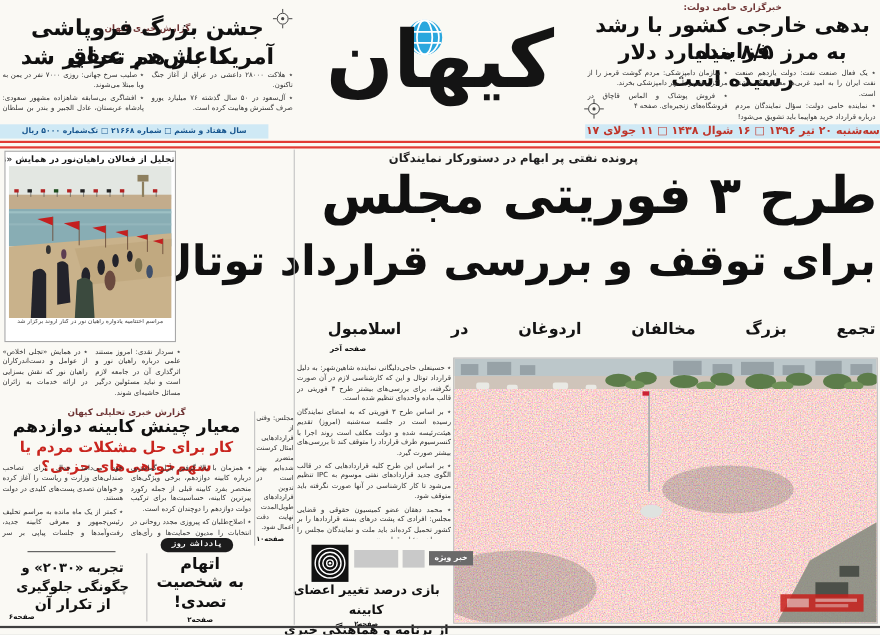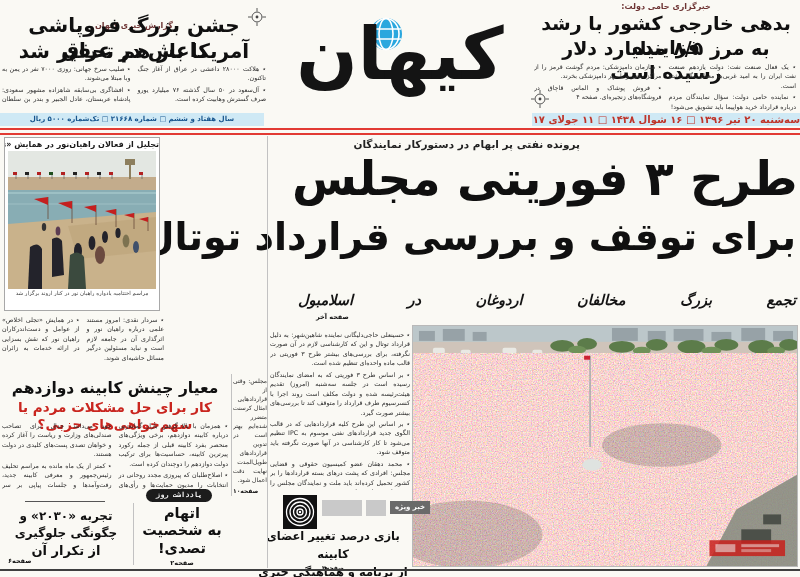--- a/index.html
+++ b/index.html
@@ -9,21 +9,21 @@
   .kicker{font-weight:bold;color:#6e3434;text-align:center;}
   .hl{font-weight:900;color:#101010;text-align:center;line-height:1.25;letter-spacing:-0.2px;}
   .tiny{font-size:6.3px;line-height:1.5;text-align:justify;color:#2d2d2d;}
   .tiny p{margin:0 0 2px 0;}
   .cols2{column-count:2;column-gap:7px;}
   .infobar{background:#cfe9f5;height:13px;line-height:13px;text-align:center;font-weight:bold;overflow:hidden;white-space:nowrap;}
   .redrule{border-top:2px solid #e23b34;border-bottom:2px solid #e23b34;height:3px;}
   .vrule{border-left:1px solid #c2c2c2;width:0;}
   .pgref{font-weight:bold;color:#111;}
   .nowrapclip{white-space:nowrap;overflow:hidden;}
-  .stretch{text-align:justify;text-align-last:justify;font-style:italic;}
+  .stretch{text-align:justify;text-align-last:justify;}
   .pill{background:#1c1c1c;color:#fff;border-radius:7px;text-align:center;font-weight:bold;font-family:Liberation Mono, monospace;}
   .graybar{background:#c9c9c9;}
   svg{display:block;}
 </style>
 </head>
 <body>
 
 <div id="page">
 
   <div class="abs" style="left:248px;top:8px;width:18px;height:18px;">
@@ -67,40 +67,40 @@
         <circle cx="18" cy="18" r="16" fill="#2aa7de"></circle>
         <g fill="none" stroke="#fff" stroke-width="1.6">
           <ellipse cx="18" cy="18" rx="7" ry="15.5"></ellipse>
           <ellipse cx="18" cy="18" rx="13" ry="15.5"></ellipse>
           <path d="M3 13 H33 M3 23 H33"></path>
         </g>
       </svg>
   </div>
   <div class="abs" style="left:272px;top:2px;width:256px;height:108px;font-size:72px;font-weight:900;text-align:center;line-height:104px;color:#141414;letter-spacing:-2px;">کیهان</div>
 
-  <div class="abs infobar" style="left:0;top:113px;width:264px;font-size:7px;color:#17558e;">سال هفتاد و ششم □ شماره ۲۱۶۶۸ □ تک‌شماره ۵۰۰۰ ریال</div>
+  <div class="abs infobar" style="left:0;top:113px;width:244px;font-size:7px;color:#17558e;">سال هفتاد و ششم □ شماره ۲۱۶۶۸ □ تک‌شماره ۵۰۰۰ ریال</div>
   <div class="abs infobar" style="left:532px;top:113px;width:268px;font-size:10px;color:#bf3429;">سه‌شنبه ۲۰ تیر ۱۳۹۶ □ ۱۶ شوال ۱۴۳۸ □ ۱۱ جولای ۲۰۱۷</div>
   <div class="abs redrule" style="left:0;top:128px;width:800px;"></div>
 
   <div class="abs kicker" style="left:532px;top:2px;width:268px;font-size:8px;">خبرگزاری حامی دولت:</div>
   <div class="abs hl" style="left:532px;top:12px;width:268px;font-size:19px;">بدهی خارجی کشور با رشد فزاینده</div>
   <div class="abs hl" style="left:532px;top:37px;width:268px;font-size:19px;">به مرز ۸/۵ میلیارد دلار رسیده است</div>
   <div class="abs tiny cols2" style="left:534px;top:62px;width:262px;height:50px;overflow:hidden;">
     <p>٭ یک فعال صنعت نفت: دولت یازدهم صنعت نفت ایران را به امید غربی‌ها معطل نگه داشته است.</p>
     <p>٭ نماینده حامی دولت: سؤال نمایندگان مردم درباره قرارداد خرید هواپیما باید تشویق می‌شود!</p>
     <p>٭ سازمان دامپزشکی: مردم گوشت قرمز را از مراکز معتبر و با مهر دامپزشکی بخرند.</p>
     <p>٭ فروش پوشاک و الماس قاچاق در فروشگاه‌های زنجیره‌ای.  صفحه ۴</p>
   </div>
 
   <div class="abs kicker" style="left:400px;top:138px;width:180px;font-size:10.5px;color:#222;text-align:right;white-space:nowrap;">پرونده نفتی پر ابهام در دستورکار نمایندگان</div>
   <div class="abs hl" style="left:292px;top:150px;width:516px;font-size:47px;text-align:left;white-space:nowrap;">طرح ۳ فوریتی مجلس</div>
   <div class="abs hl" style="left:280px;top:214px;width:516px;font-size:38px;text-align:left;white-space:nowrap;">برای توقف و بررسی قرارداد توتال</div>
 
   <div class="abs stretch" style="left:298px;top:292px;width:498px;font-size:14.5px;font-weight:900;color:#141414;">تجمع بزرگ مخالفان اردوغان در اسلامبول</div>
-  <div class="abs pgref" style="left:300px;top:313px;font-size:6.5px;margin-left:16px;">صفحه آخر</div>
+  <div class="abs pgref" style="left:300px;top:313px;font-size:6.5px;">صفحه آخر</div>
 
   <div class="abs" style="left:412px;top:325px;width:386px;height:242px;border:1px solid #b9b9b9;box-sizing:border-box;">
     <svg viewBox="0 0 386 242" width="384" height="240" preserveAspectRatio="none">
       <defs>
         <filter id="crowdN" x="0" y="0" width="100%" height="100%">
           <feTurbulence type="fractalNoise" baseFrequency="0.8" numOctaves="2" seed="11" result="n"></feTurbulence>
           <feColorMatrix in="n" type="matrix" values="1.3 0 0 0 0.32  0 0.9 0 0 0.2  0 0 0.85 0 0.2  0 0 0 0 1"></feColorMatrix>
         </filter>
       </defs>
       <rect width="386" height="242" fill="#cfc4ba"></rect>
@@ -267,20 +267,21 @@
       </svg>
     </div>
     <div class="nowrapclip" style="margin-top:1px;font-size:5.5px;color:#444;text-align:center;">مراسم اختتامیه یادواره راهیان نور در کنار اروند برگزار شد</div>
   </div>
 
   <div class="abs tiny cols2" style="left:2px;top:315px;width:162px;height:52px;overflow:hidden;">
     <p>٭ سردار نقدی: امروز مستند علمی درباره راهیان نور و اثرگذاری آن در جامعه لازم است و نباید مسئولین درگیر مسائل حاشیه‌ای شوند.</p>
     <p>٭ در همایش «تجلی اخلاص» از عوامل و دست‌اندرکاران راهیان نور که نقش بسزایی در ارائه خدمات به زائران داشتند تقدیر و تجلیل به عمل آمد.  صفحه۳</p>
   </div>
 
+  <div class="abs kicker" style="left:0;top:370px;width:230px;font-size:8px;">گزارش خبری تحلیلی کیهان</div>
   <div class="abs hl" style="left:0;top:399px;width:230px;font-size:13.5px;color:#c9251f;">کار برای حل مشکلات مردم یا سهم‌خواهی‌های حزبی؟</div>
   <div class="abs hl" style="left:0;top:379px;width:230px;font-size:15.5px;">معیار چینش کابینه دوازدهم</div>
   <div class="abs tiny cols2" style="left:2px;top:421px;width:226px;height:76px;overflow:hidden;">
     <p>٭ همزمان با بالا گرفتن بازار گمانه‌زنی درباره کابینه دوازدهم، برخی ویژگی‌های منحصر بفرد کابینه قبلی از جمله رکورد پیرترین کابینه، حساسیت‌ها برای ترکیب دولت دوازدهم را دوچندان کرده است.</p>
     <p>٭ اصلاح‌طلبان که پیروزی مجدد روحانی در انتخابات را مدیون حمایت‌ها و رأی‌های خود می‌دانند جدال برای تصاحب صندلی‌های وزارت و ریاست را آغاز کرده و خواهان تصدی پست‌های کلیدی در دولت هستند.</p>
     <p>٭ کمتر از یک ماه مانده به مراسم تحلیف رئیس‌جمهور و معرفی کابینه جدید، رفت‌وآمدها و جلسات پیاپی بر سر کرسی‌های کابینه دوازدهم ادامه دارد و کابینه دولت آینده نباید با رویکرد جناحی چیده شود.</p>
 
   </div>
 
   <div class="abs" style="left:25px;top:501px;width:80px;border-top:1px solid #555;"></div>

